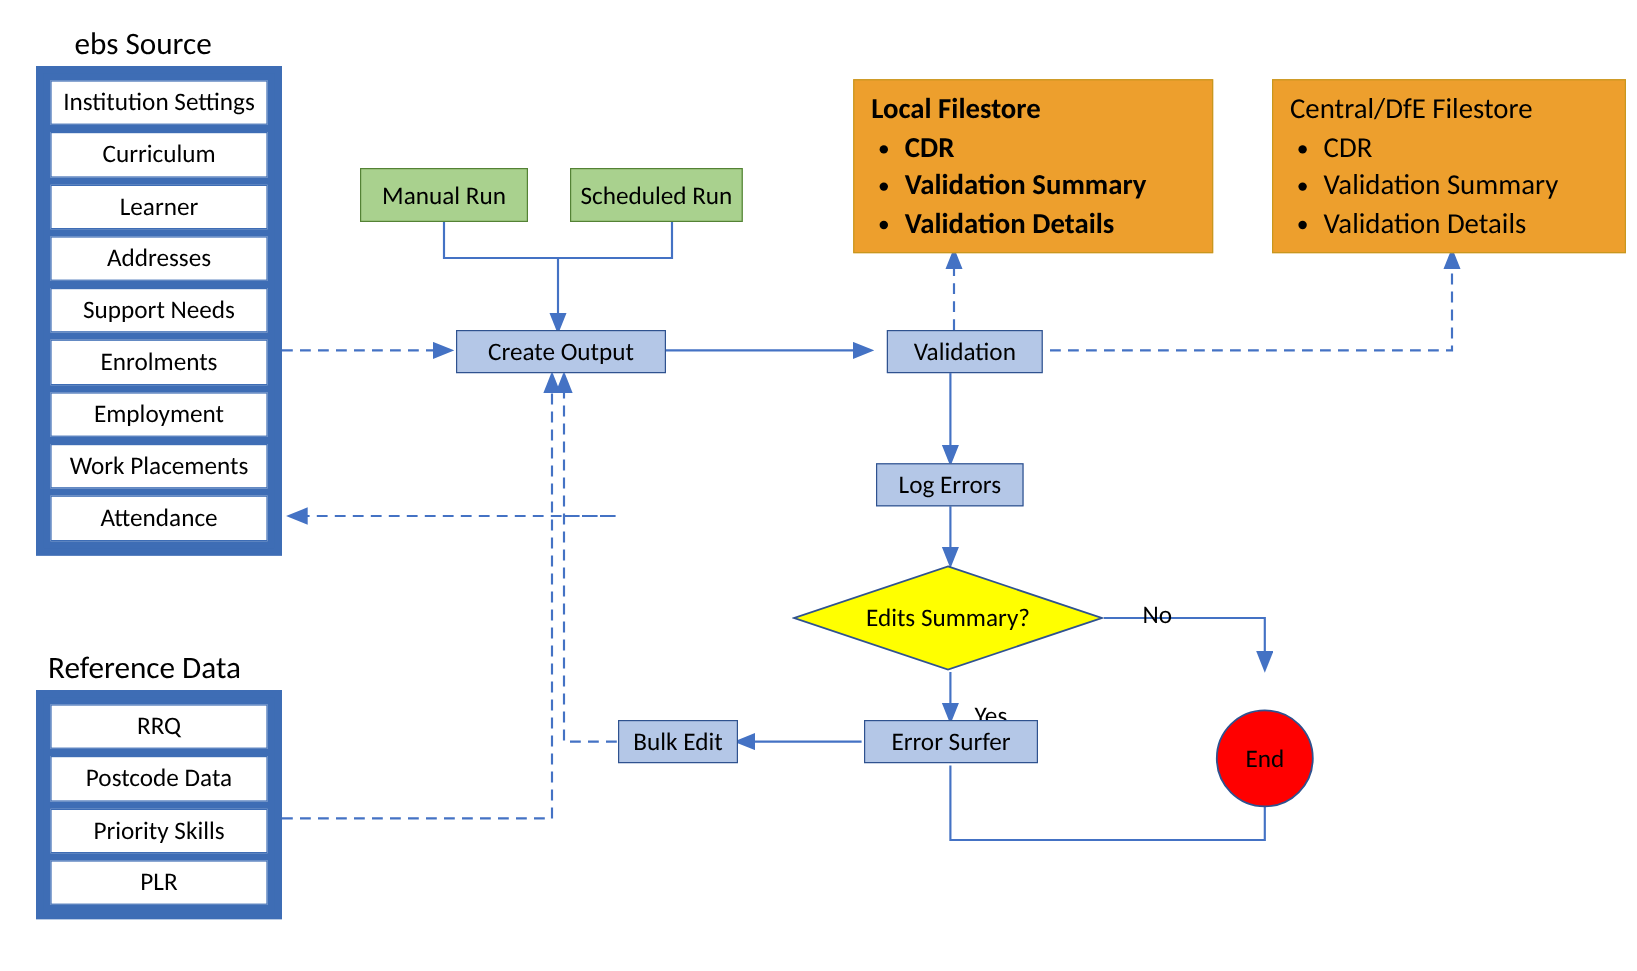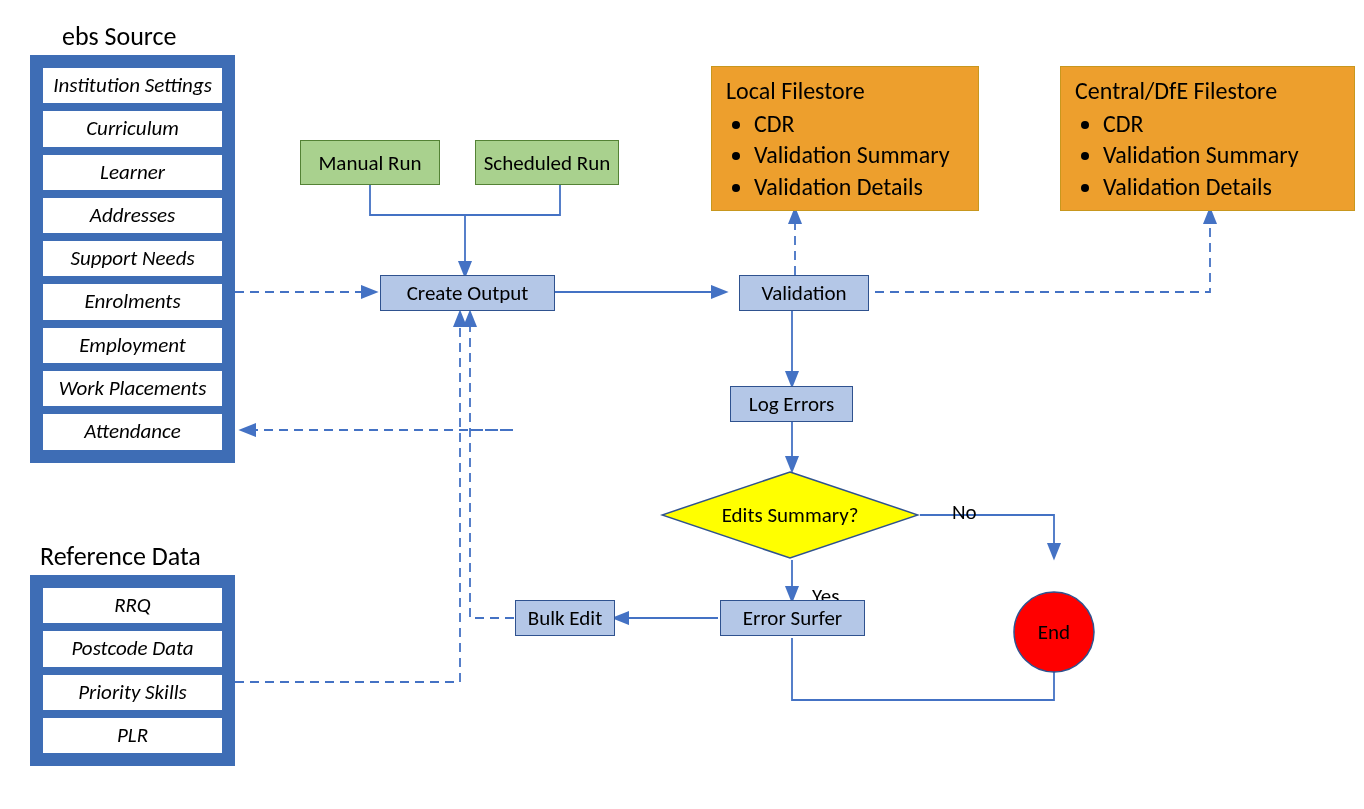--- a/index.html
+++ b/index.html
@@ -22,21 +22,20 @@
     gap: 6px;
     padding: 6px;
   }
   .panel-item {
     background: #ffffff;
     border: 1px solid #3e6db5;
     text-align: center;
     padding: 4px 4px;
     font-size: 21px;
     line-height: 1.3;
-    font-style: italic;
   }
   .heading {
     font-size: 26px;
     font-weight: 400;
   }
   .proc {
     border: 1px solid #2f528f;
     background: #b4c7e7;
     text-align: center;
     display: flex;
@@ -195,21 +194,21 @@
 
 <div class="abs" style="left:1012px; top:590px; width:84px; height:84px;">
   <svg class="endcircle" width="84" height="84" viewBox="0 0 84 84">
     <circle cx="42" cy="42" r="40"></circle>
   </svg>
   <div class="abs" style="left:0; top:0; width:84px; height:84px; display:flex; align-items:center; justify-content:center; color:#000;">
     <span>End</span>
   </div>
 </div>
 
-<div class="abs orange" style="left:711px; top:66px; width:268px;">
+<div class="abs orange" style="left:711px; top:66px; width:300px;font-weight:bold;">
   <div>Local Filestore</div>
   <ul>
     <li>CDR</li>
     <li>Validation Summary</li>
     <li>Validation Details</li>
   </ul>
 </div>
 
 <div class="abs orange" style="left:1060px; top:66px; width:295px;">
   <div>Central/DfE Filestore</div>

